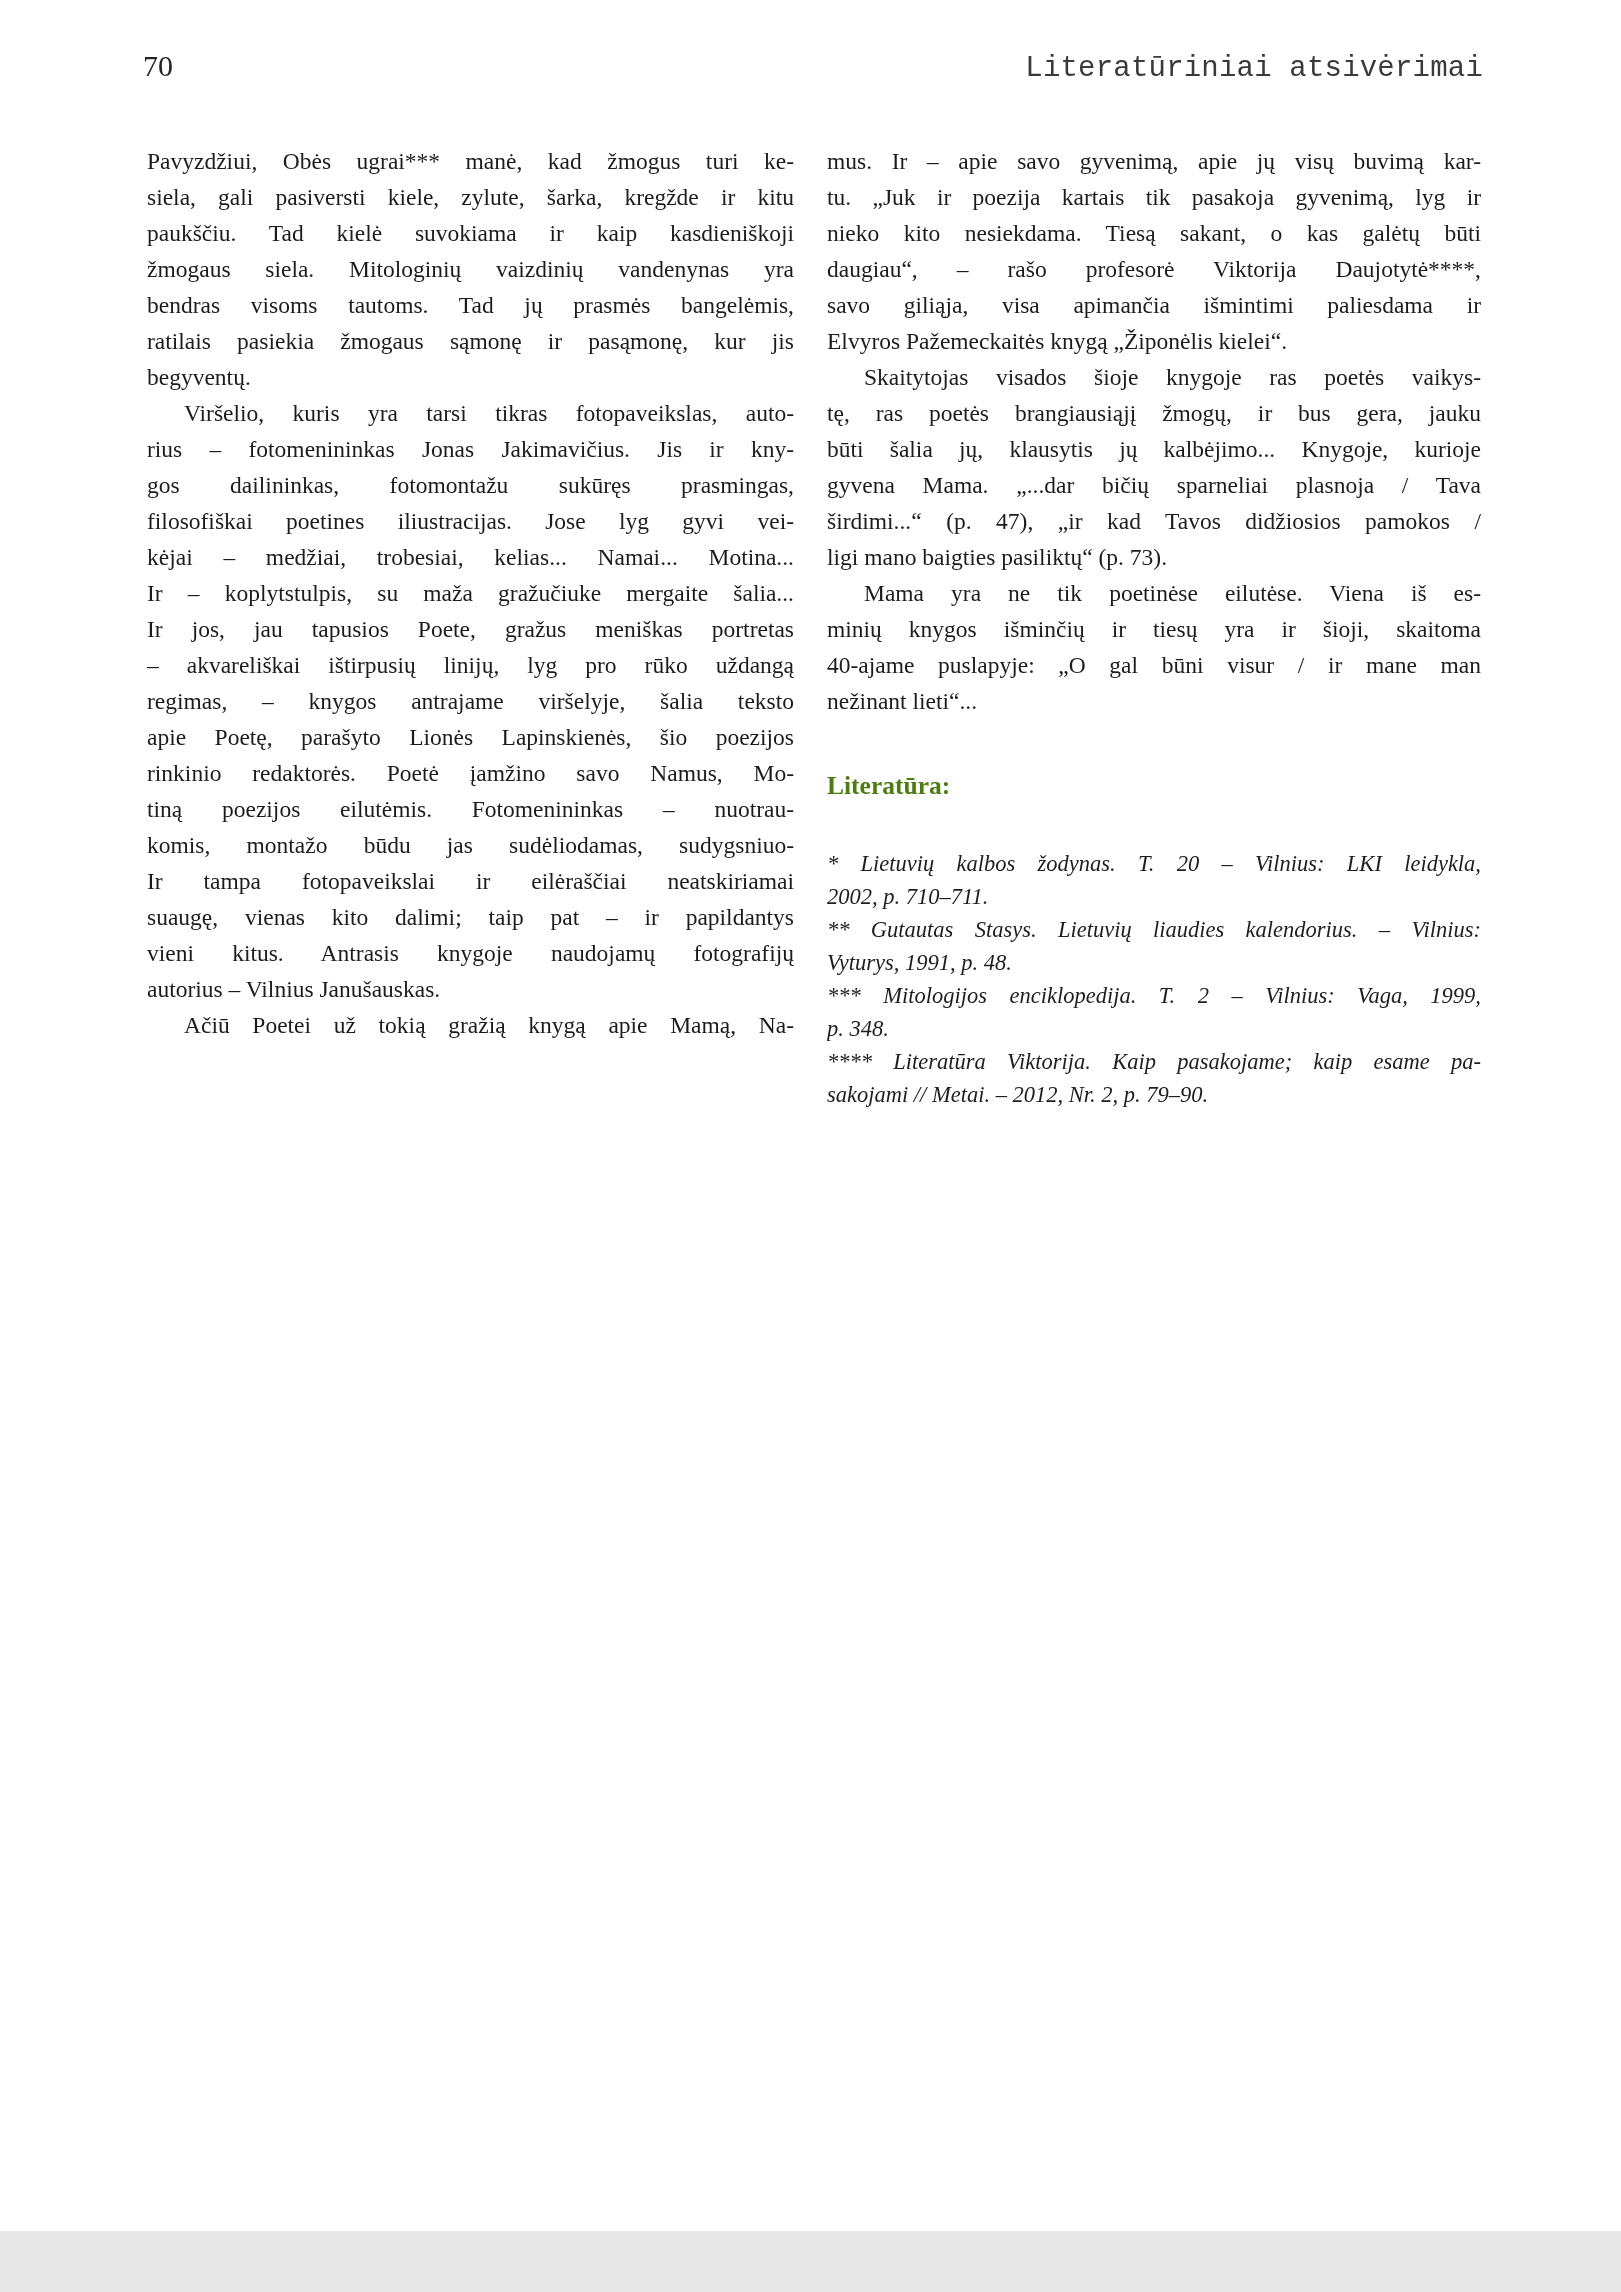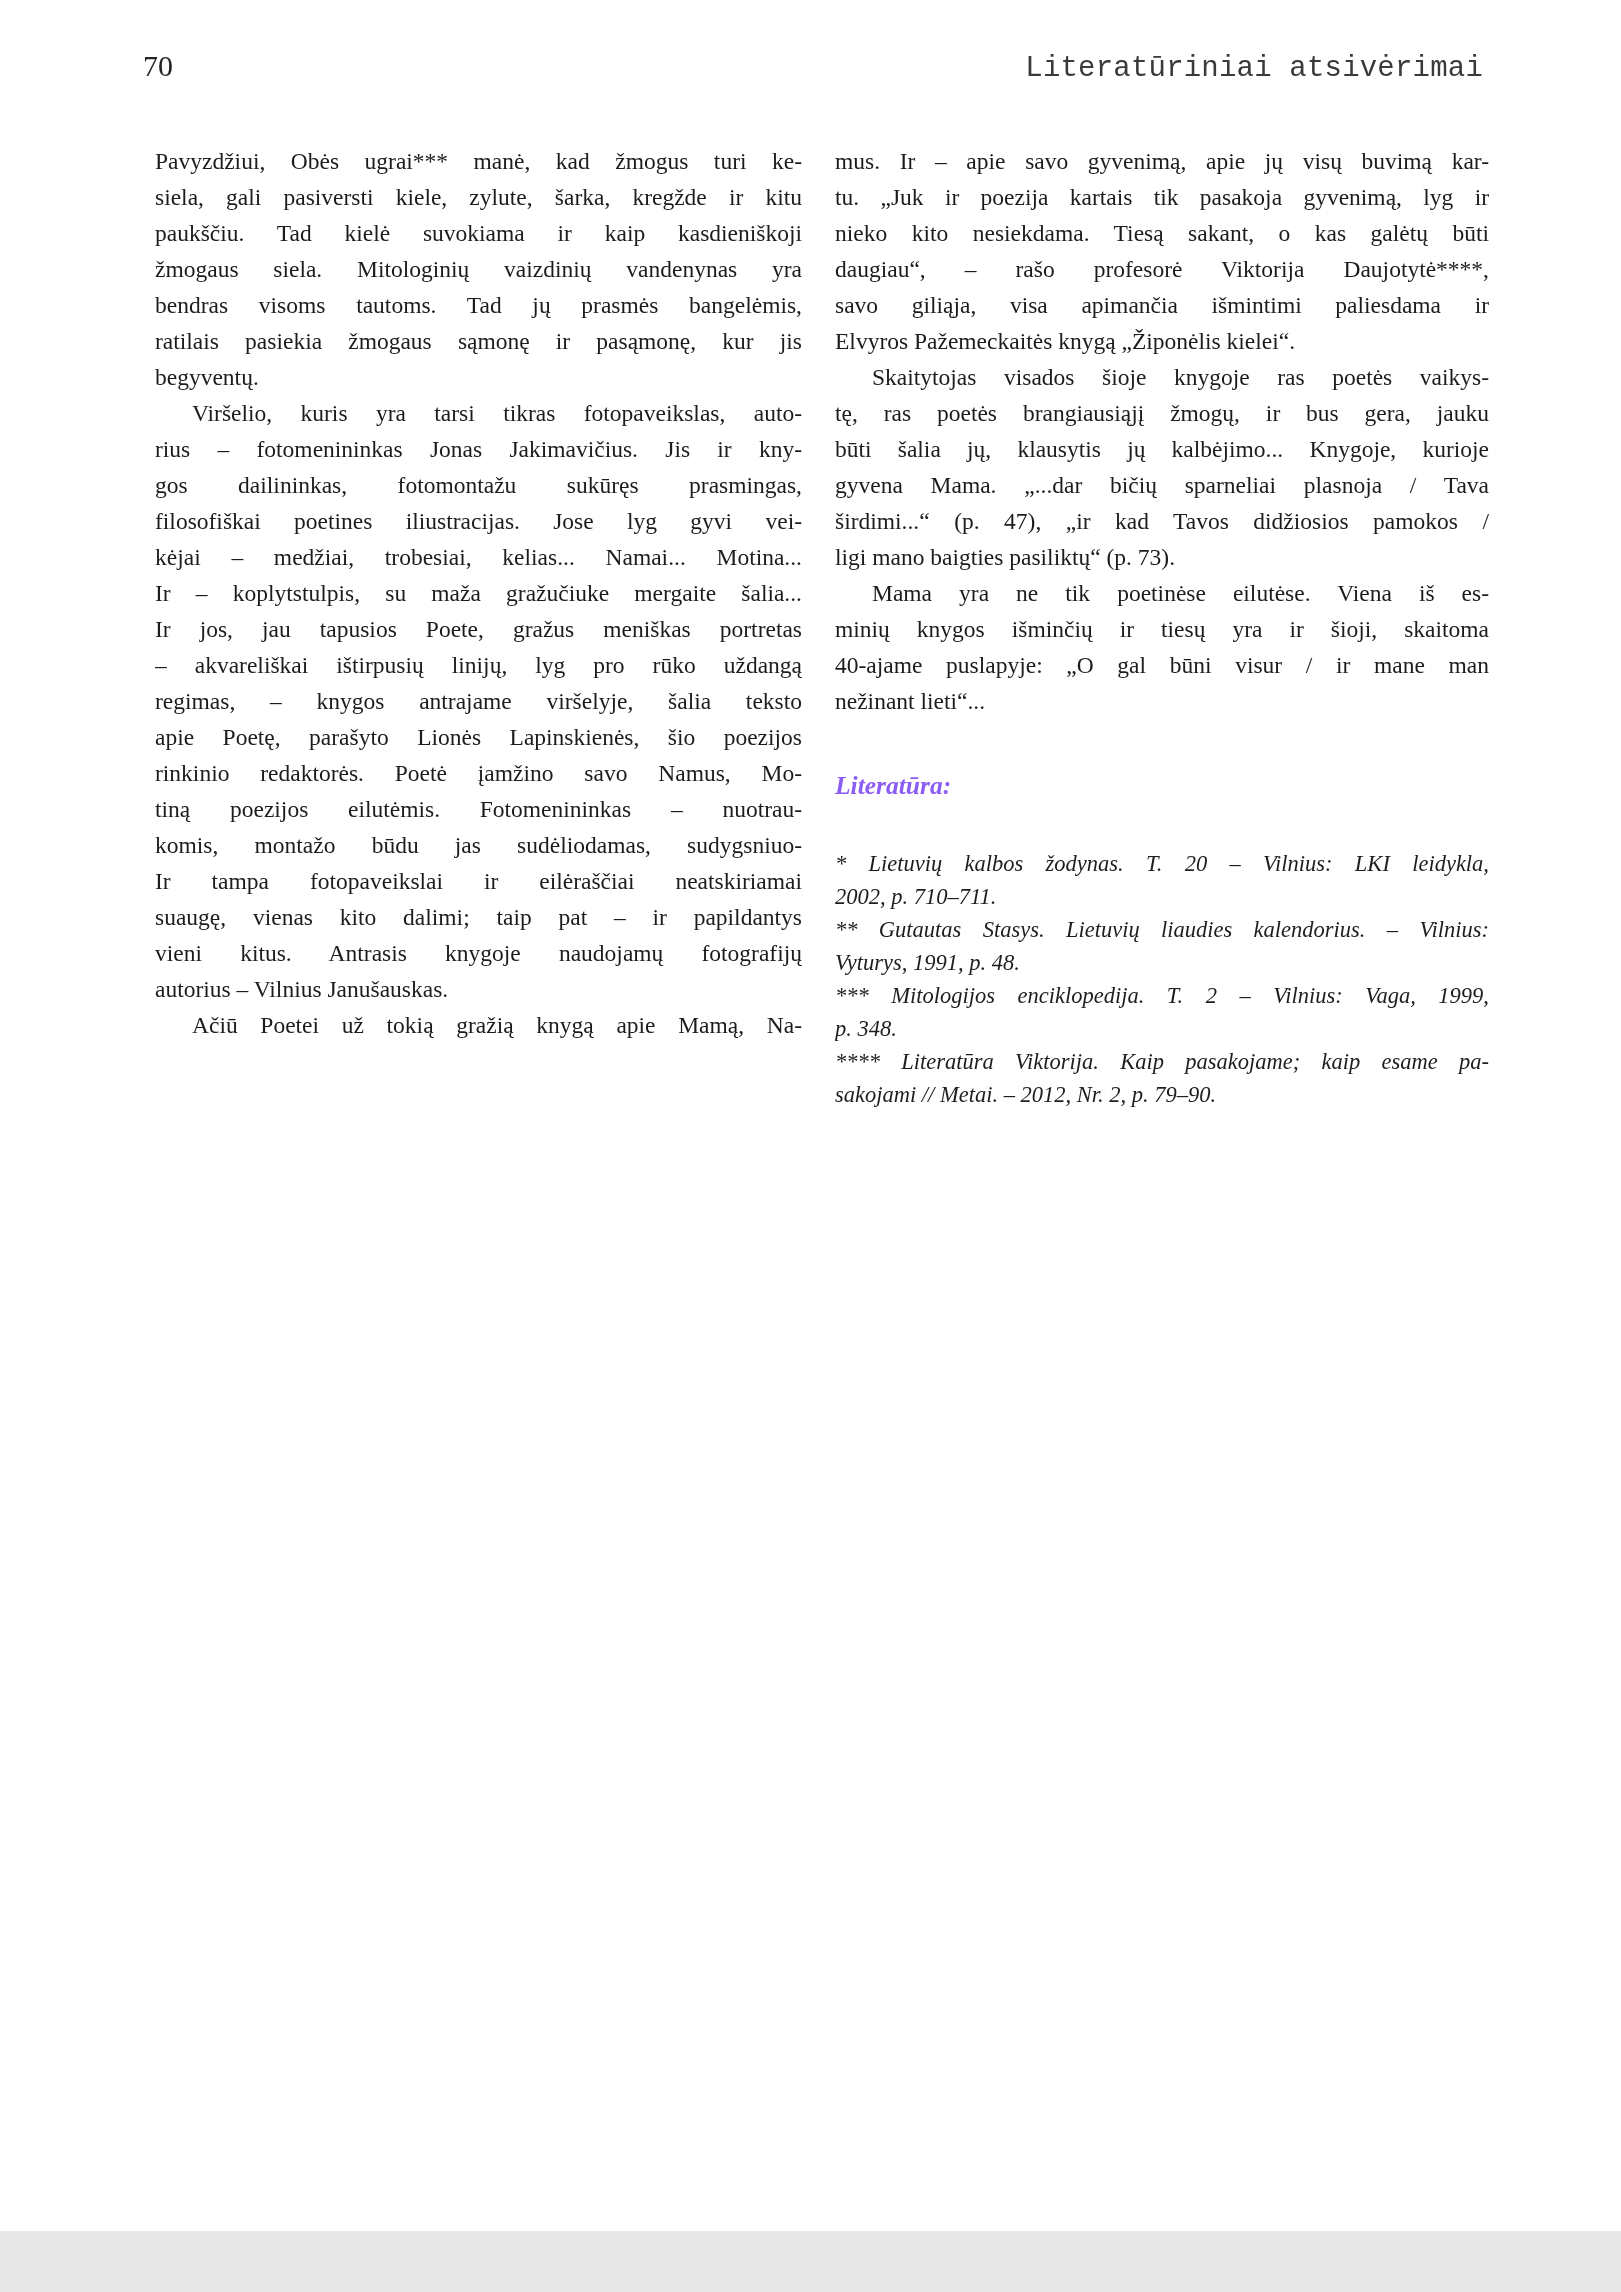--- a/index.html
+++ b/index.html
@@ -29,21 +29,21 @@
   }
   .running-title {
     font-family: Liberation Mono, monospace;
     font-size: 29px;
     color: #3a3a3a;
     letter-spacing: 0.2px;
   }
   .columns {
     position: absolute;
     top: 143px;
-    left: 155px;
+    left: 147px;
     width: 1334px;
     display: flex;
     gap: 33px;
   }
   .col { flex: 0 0 auto; }
   .col-left  { width: 647px; }
   .col-right { width: 654px; }
   .body-text {
     font-size: 23.5px;
     line-height: 36px;
@@ -55,22 +55,21 @@
     overflow: hidden;
     white-space: normal;
   }
   .line.end { text-align-last: left; }
   .para.indent .line:first-child { text-indent: 37px; }
   .lit-heading {
     margin: 49px 0 12px 0;
     font-size: 25.5px;
     font-weight: bold;
     line-height: 36px;
-    color: #8b5cf6;
-    font-style: italic;
+    color: #4d7c0f;
   }
   .footnotes {
     margin-top: 43px;
     font-style: italic;
     font-size: 22.5px;
     line-height: 33px;
     color: #1e1e1e;
   }
 </style>
 </head>

